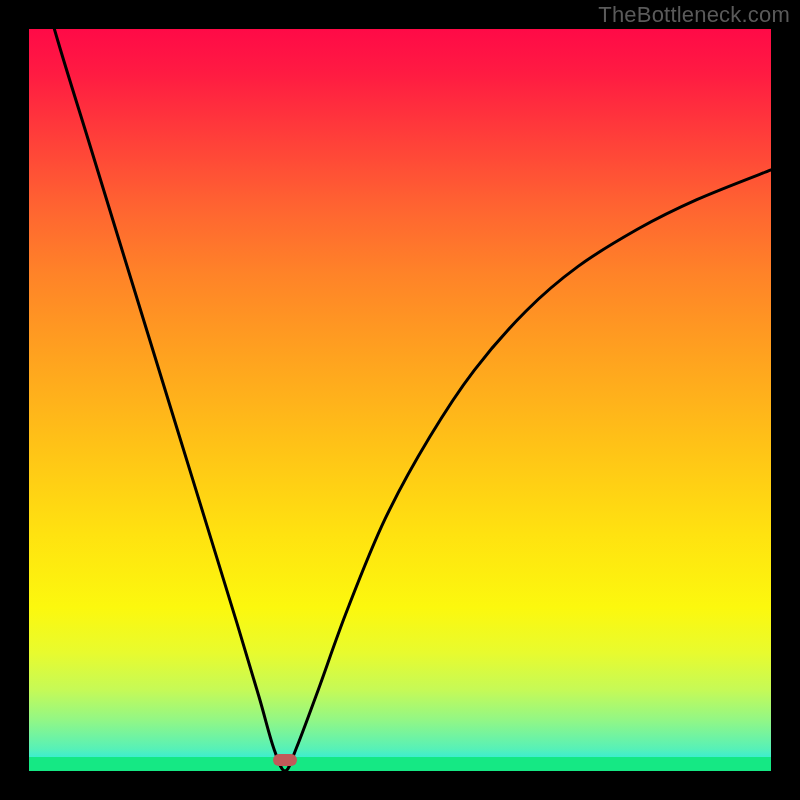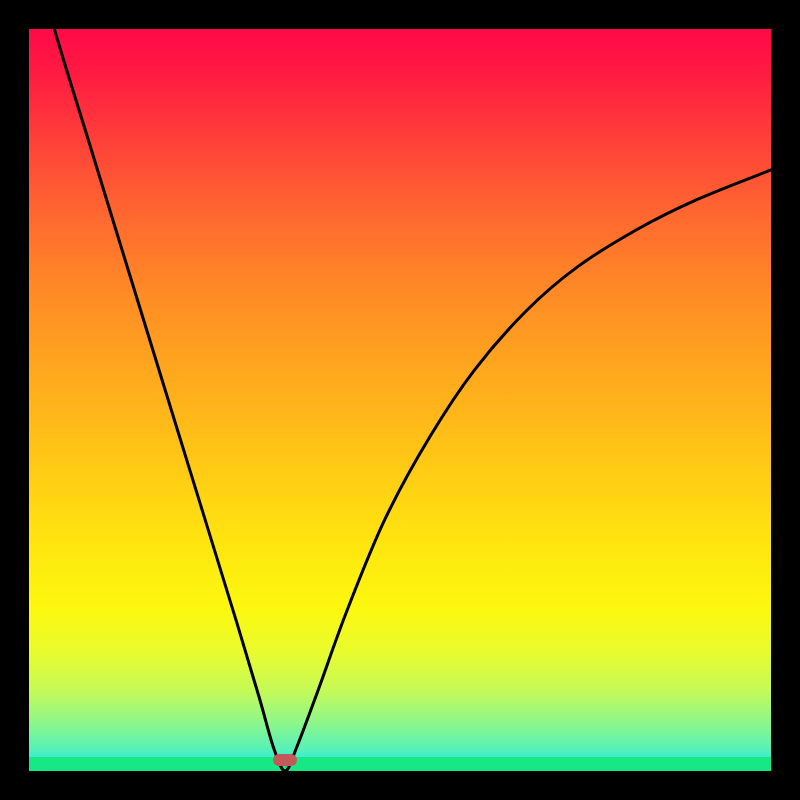--- a/index.html
+++ b/index.html
@@ -69,20 +69,21 @@
   svg.curve {
     position: absolute;
     inset: 0;
     z-index: 2;
   }
 </style>
 </head>
 <body>
 
 <div class="frame">
+  <div class="watermark">TheBottleneck.com</div>
 
   <div class="plot">
     <div class="gradient"></div>
     <div class="green-band"></div>
     <svg class="curve" viewBox="0 0 742 742" preserveAspectRatio="none">
       <path id="curve-path" d="M 0.0 -89.0 C 4.9 -71.7, 19.8 -18.5, 29.7 14.8 C 39.6 48.2, 49.5 79.1, 59.4 111.3 C 69.3 143.5, 79.1 175.6, 89.0 207.8 C 98.9 239.9, 108.8 272.1, 118.7 304.2 C 128.6 336.4, 138.5 368.5, 148.4 400.7 C 158.3 432.8, 168.2 465.0, 178.1 497.1 C 188.0 529.3, 199.1 565.2, 207.8 593.6 C 216.4 622.0, 223.8 646.8, 230.0 667.8 C 236.2 688.8, 240.5 707.4, 244.9 719.7 C 249.2 732.1, 252.3 742.0, 256.0 742.0 C 259.7 742.0, 261.6 733.3, 267.1 719.7 C 272.7 706.1, 280.7 683.9, 289.4 660.4 C 298.0 636.9, 307.9 607.2, 319.1 578.8 C 330.2 550.3, 342.6 518.2, 356.2 489.7 C 369.8 461.3, 385.8 432.8, 400.7 408.1 C 415.5 383.4, 429.1 362.3, 445.2 341.3 C 461.3 320.3, 479.8 299.3, 497.1 282.0 C 514.5 264.6, 530.5 251.0, 549.1 237.4 C 567.6 223.8, 588.7 211.5, 608.4 200.3 C 628.2 189.2, 645.5 180.6, 667.8 170.7 C 690.1 160.8, 729.6 145.9, 742.0 141.0" fill="none" stroke="#000" stroke-width="3" stroke-linecap="round" stroke-linejoin="round"></path>
     </svg>
     <div class="marker" id="min-marker" style="left: 255.99px; top: 730.87px;"></div>
   </div>
 </div>

